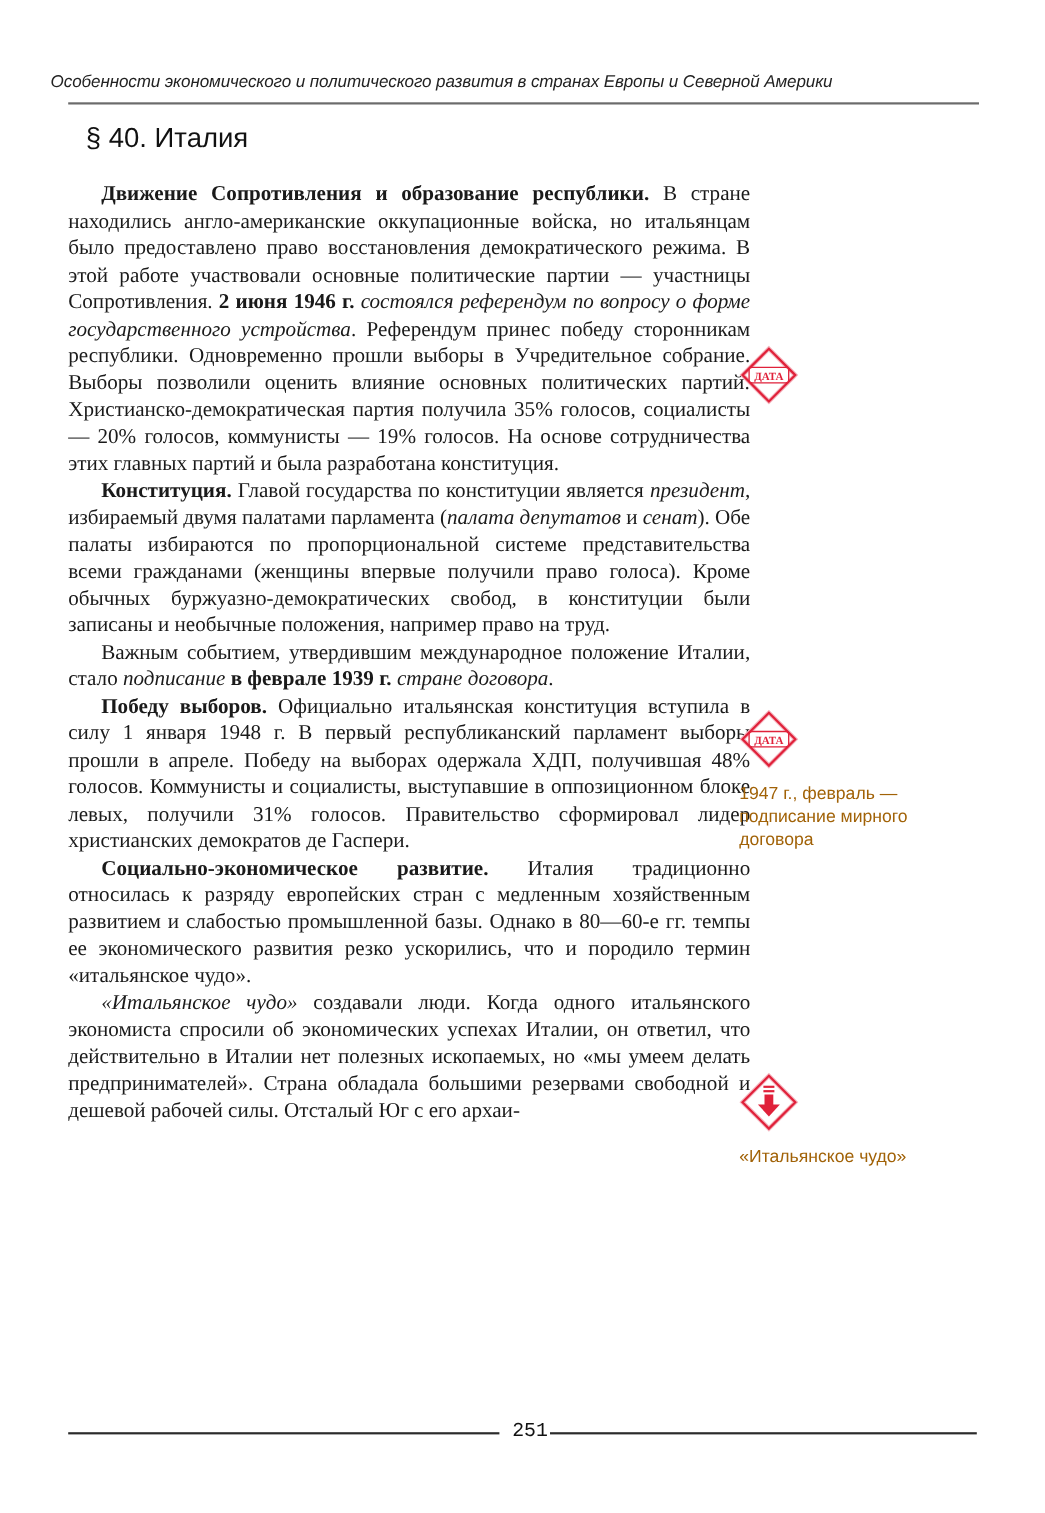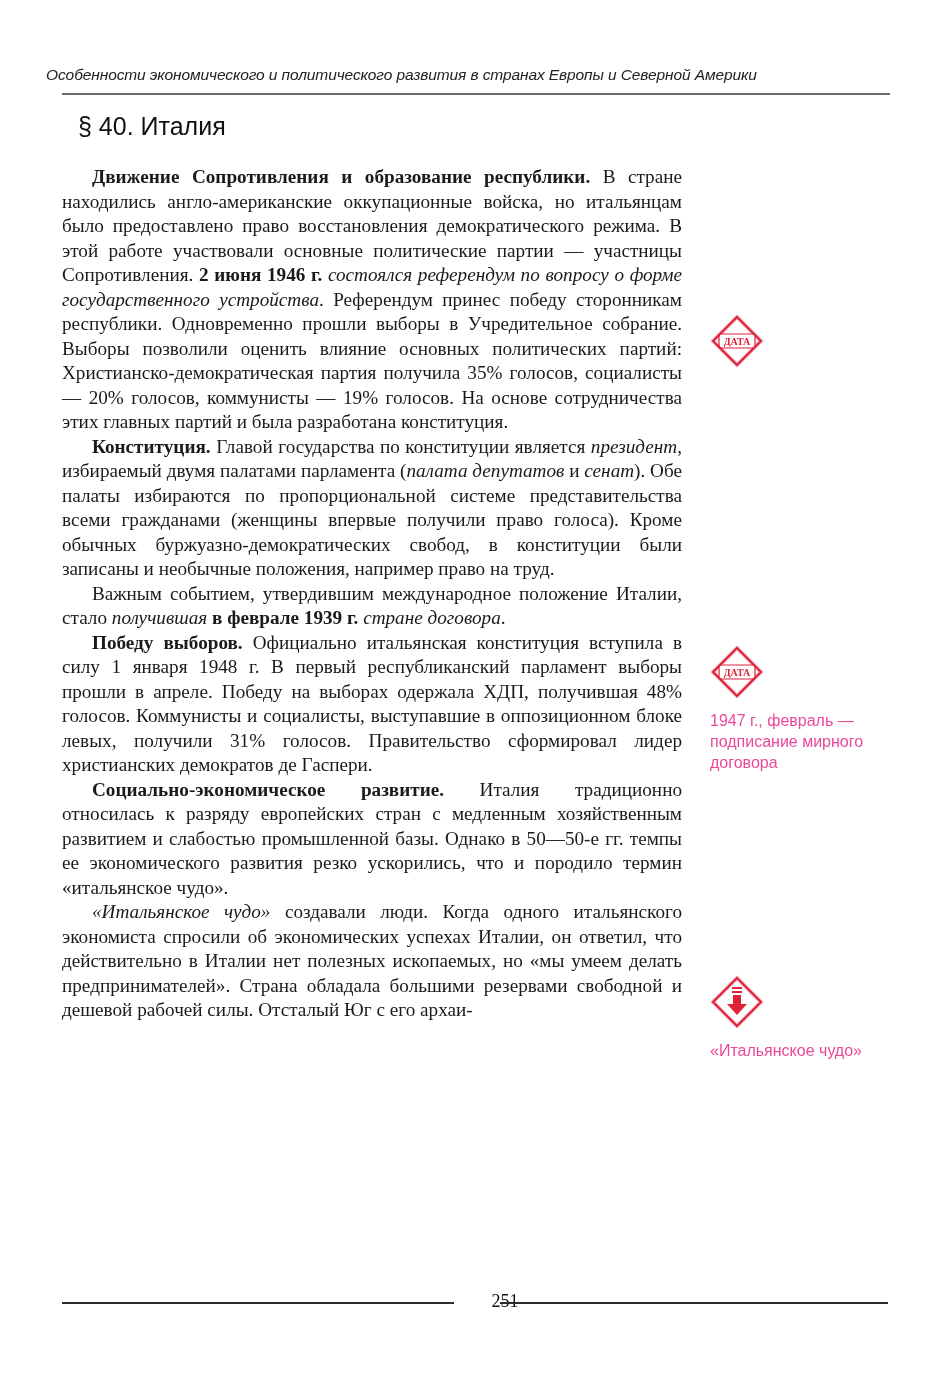--- a/index.html
+++ b/index.html
@@ -16,45 +16,45 @@
   }
   .main-text {
     position: absolute; left: 62px; top: 165px; width: 620px;
     font-family: "Liberation Serif", serif; font-size: 19.2px; line-height: 24.5px;
     text-align: justify; color: #1a1a1a;
   }
   .main-text p { margin: 0; text-indent: 30px; }
   .main-text b { font-weight: bold; }
   .main-text i { font-style: italic; }
   .margin-note {
-    position: absolute; left: 710px; width: 185px;
-    font-family: "Liberation Sans", sans-serif; font-size: 16px; line-height: 21px; color: #ec4899;
+    position: absolute; left: 672px; width: 185px;
+    font-family: "Liberation Sans", sans-serif; font-size: 16px; line-height: 21px; color: #a16207;
   }
   .badge { width: 54px; height: 54px; margin-bottom: 6px; }
   .footer-rule-left { position: absolute; left: 62px; top: 1302px; width: 392px; height: 2px; background: #2b2b2b; }
   .footer-rule-right { position: absolute; left: 500px; top: 1302px; width: 388px; height: 2px; background: #2b2b2b; }
   .page-number {
-    position: absolute; left: 456px; top: 1291px; width: 42px; text-align: center;
-    font-family: Liberation Serif, serif; font-size: 18px; color: #111; margin-left: 28px;
+    position: absolute; left: 456px; top: 1291px; width: 42px; text-align: right;
+    font-family: Liberation Mono, monospace; font-size: 18px; color: #111;
   }
 </style>
 </head>
 <body>
 
 <div class="running-head">Особенности экономического и политического развития в странах Европы и Северной Америки</div>
 <div class="head-rule"></div>
 
 <div class="section-title">§ 40. Италия</div>
 
 <div class="main-text">
   <p><b>Движение Сопротивления и образование республики.</b><span> В стране находились англо-американские оккупационные войска, но итальянцам было предоставлено право восстановления демократического режима. В этой работе участвовали основные политические партии — участницы Сопротивления. </span><b>2 июня 1946 г.</b><i> состоялся референдум по вопросу о форме государственного устройства</i><span>. Референдум принес победу сторонникам республики. Одновременно прошли выборы в Учредительное собрание. Выборы позволили оценить влияние основных политических партий: Христианско-демократическая партия получила 35% голосов, социалисты — 20% голосов, коммунисты — 19% голосов. На основе сотрудничества этих главных партий и была разработана конституция.</span></p>
   <p><b>Конституция.</b><span> Главой государства по конституции является </span><i>президент</i><span>, избираемый двумя палатами парламента (</span><i>палата депутатов</i><span> и </span><i>сенат</i><span>). Обе палаты избираются по пропорциональной системе представительства всеми гражданами (женщины впервые получили право голоса). Кроме обычных буржуазно-демократических свобод, в конституции были записаны и необычные положения, например право на труд.</span></p>
-  <p><span>Важным событием, утвердившим международное положение Италии, стало </span><i>получившая</i><b> в феврале 1939 г. </b><i>стране договора</i><span>.</span></p>
+  <p><span>Важным событием, утвердившим международное положение Италии, стало </span><i>подписание</i><b> в феврале 1939 г. </b><i>стране договора</i><span>.</span></p>
   <p><b>Победу выборов.</b><span> Официально итальянская конституция вступила в силу 1 января 1948 г. В первый республиканский парламент выборы прошли в апреле. Победу на выборах одержала ХДП, получившая 48% голосов. Коммунисты и социалисты, выступавшие в оппозиционном блоке левых, получили 31% голосов. Правительство сформировал лидер христианских демократов де Гаспери.</span></p>
-  <p><b>Социально-экономическое развитие.</b><span> Италия традиционно относилась к разряду европейских стран с медленным хозяйственным развитием и слабостью промышленной базы. Однако в 50—50-е гг. темпы ее экономического развития резко ускорились, что и породило термин «итальянское чудо».</span></p>
+  <p><b>Социально-экономическое развитие.</b><span> Италия традиционно относилась к разряду европейских стран с медленным хозяйственным развитием и слабостью промышленной базы. Однако в 80—60-е гг. темпы ее экономического развития резко ускорились, что и породило термин «итальянское чудо».</span></p>
   <p><i>«Итальянское чудо»</i><span> создавали люди. Когда одного итальянского экономиста спросили об экономических успехах Италии, он ответил, что действительно в Италии нет полезных ископаемых, но «мы умеем делать предпринимателей». Страна обладала большими резервами свободной и дешевой рабочей силы. Отсталый Юг с его архаи-</span></p>
 </div>
 
 <div class="margin-note" style="top:314px;">
   <svg class="badge" viewBox="0 0 54 54">
     <polygon points="27,3 51,27 27,51 3,27" fill="#fff" stroke="#f4b7c0" stroke-width="4"></polygon>
     <polygon points="27,3 51,27 27,51 3,27" fill="none" stroke="#e0213a" stroke-width="2"></polygon>
     <rect x="9" y="20" width="36" height="14" rx="3" fill="#fff" stroke="#e0213a" stroke-width="1.2"></rect>
     <text x="27" y="31" text-anchor="middle" font-family="Liberation Serif, serif" font-size="10" font-weight="bold" fill="#e0213a">ДАТА</text>
   </svg>

